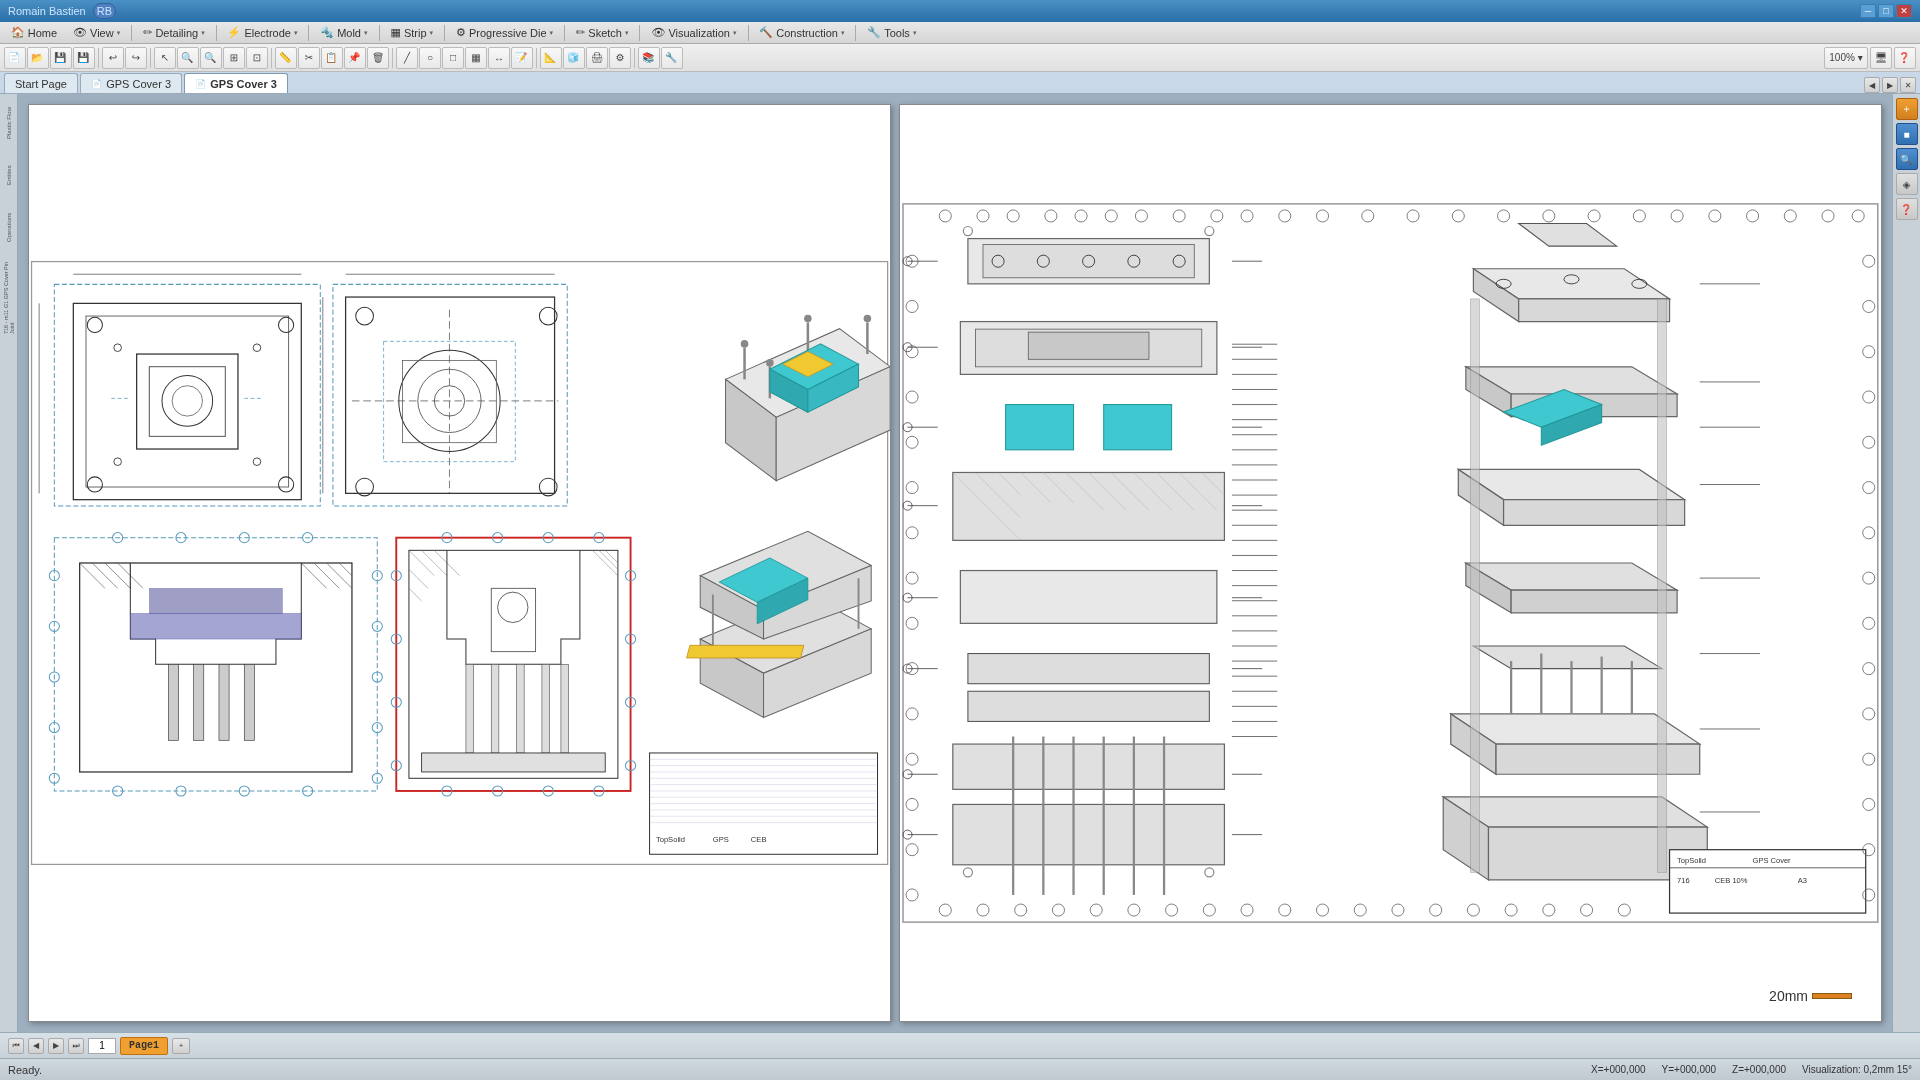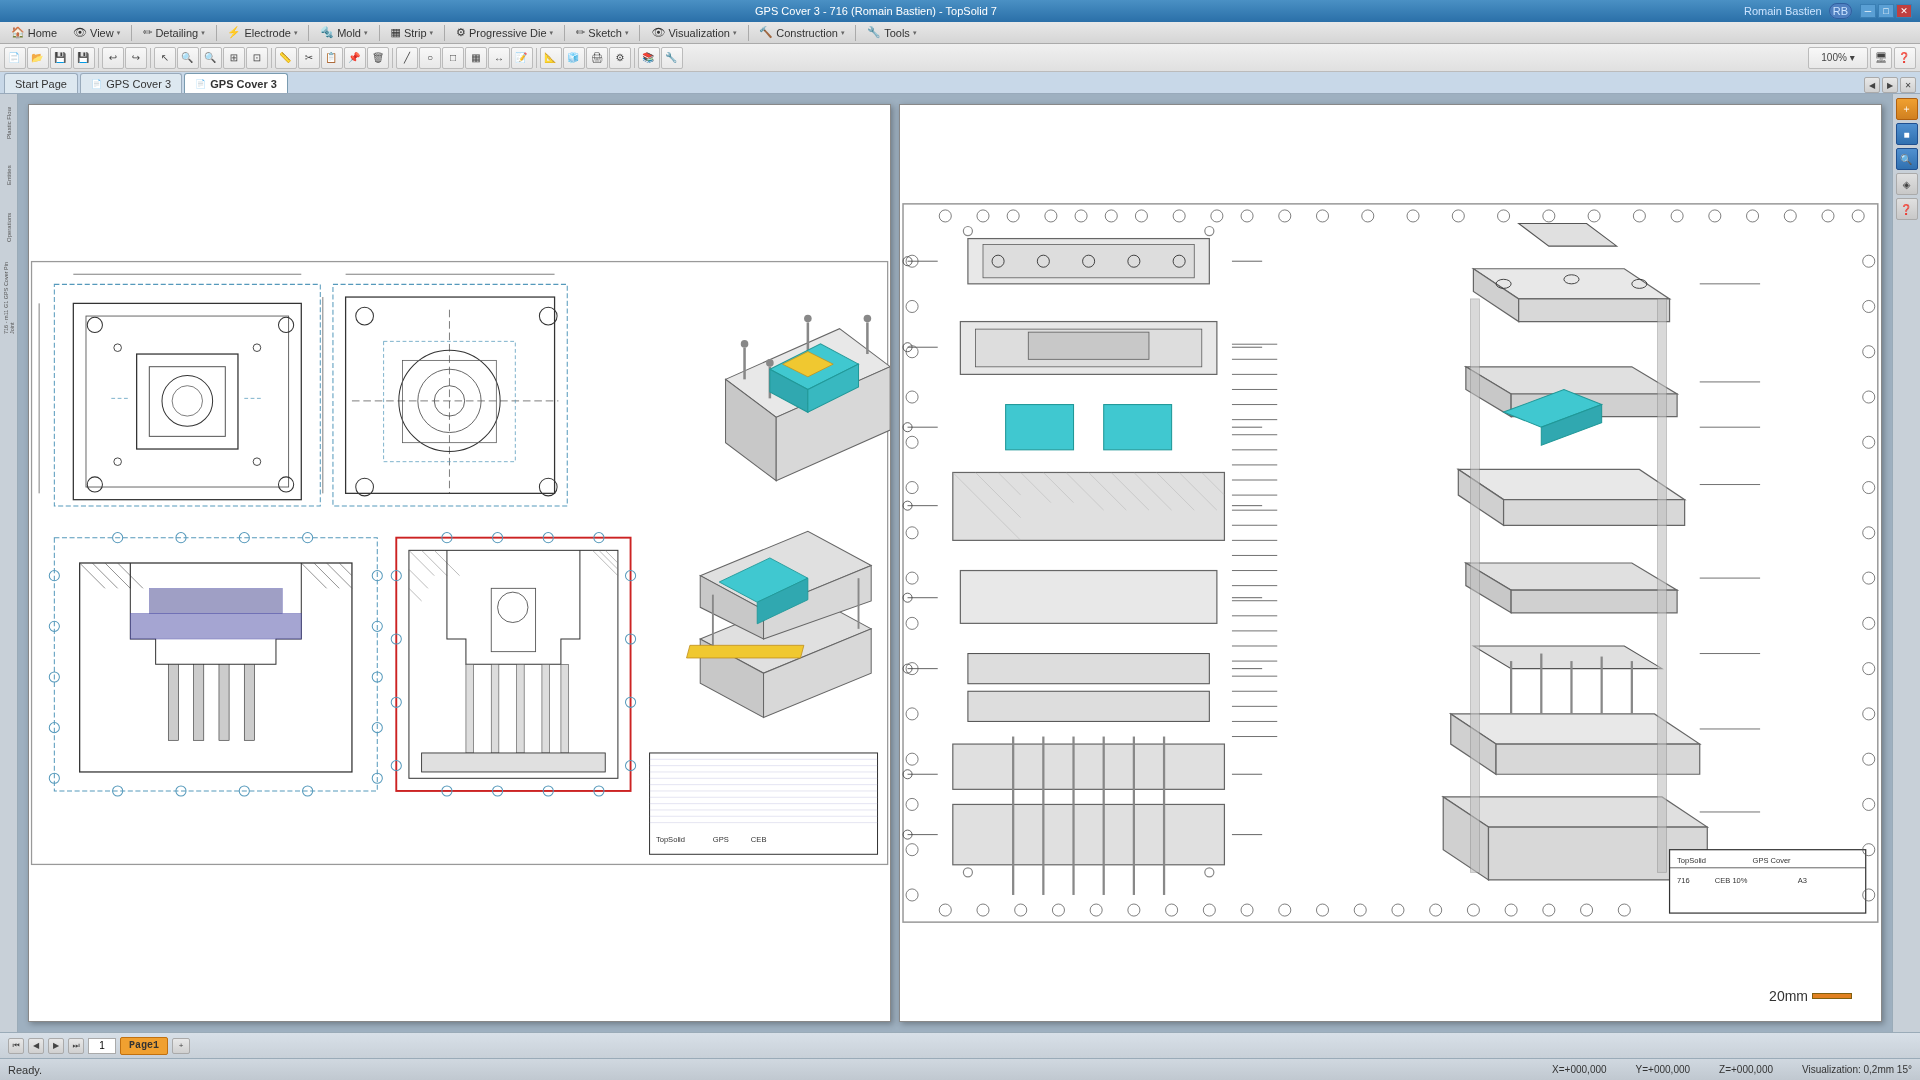--- a/index.html
+++ b/index.html
@@ -262,21 +262,21 @@
       background: linear-gradient(to bottom, #d0d8e0, #c0c8d0);
       border-top: 1px solid #9aabb8;
       display: flex;
       align-items: center;
       padding: 0 8px;
       font-size: 10px;
       color: #333;
       gap: 20px;
     }
     #status-ready { font-size: 11px; }
-    #coords { display: flex; gap: 29px; margin-left: auto; justify-content: flex-end; }
+    #coords { display: flex; gap: 16px; margin-left: auto; justify-content: flex-end; }
     .coord-item { display: flex; gap: 2px; }
 
     
     #scale-bar-area {
       position: absolute;
       bottom: 28px;
       right: 40px;
       display: flex;
       align-items: center;
       gap: 4px;
@@ -287,21 +287,20 @@
       width: 40px;
       height: 6px;
       background: #e08020;
       border: 1px solid #806010;
     }
   </style>
 </head>
 <body>
 
 <div id="title-bar">
-  <div id="title-bar-text">GPS Cover 3 - 716 (Romain Bastien) - TopSolid 7</div>
   <div id="title-bar-user">
     <span>Romain Bastien</span>
     <span style="background:#5080c0;border:1px solid #3060a0;padding:1px 3px;border-radius:8px;margin-left:4px;">RB</span>
   </div>
   <div id="title-bar-controls">
     <div class="title-btn">─</div>
     <div class="title-btn">□</div>
     <div class="title-btn" style="background:#c04040;">✕</div>
   </div>
 </div>
@@ -358,21 +357,21 @@
   <div class="tb-btn">📝</div>
   <div class="tb-sep"></div>
   <div class="tb-btn">📐</div>
   <div class="tb-btn">🧊</div>
   <div class="tb-btn">🖨</div>
   <div class="tb-btn">⚙</div>
   <div class="tb-sep"></div>
   <div class="tb-btn">📚</div>
   <div class="tb-btn">🔧</div>
   <div style="margin-left:auto; display:flex; gap:2px;">
-    <div class="tb-btn" style="width:60px;">100% ▾</div>
+    <div class="tb-btn" style="width:44px;">100% ▾</div>
     <div class="tb-btn">🖥</div>
     <div class="tb-btn">❓</div>
   </div>
 </div>
 
 <div id="tab-bar">
   <div class="tab">
     <span>Start Page</span>
   </div>
   <div class="tab">

